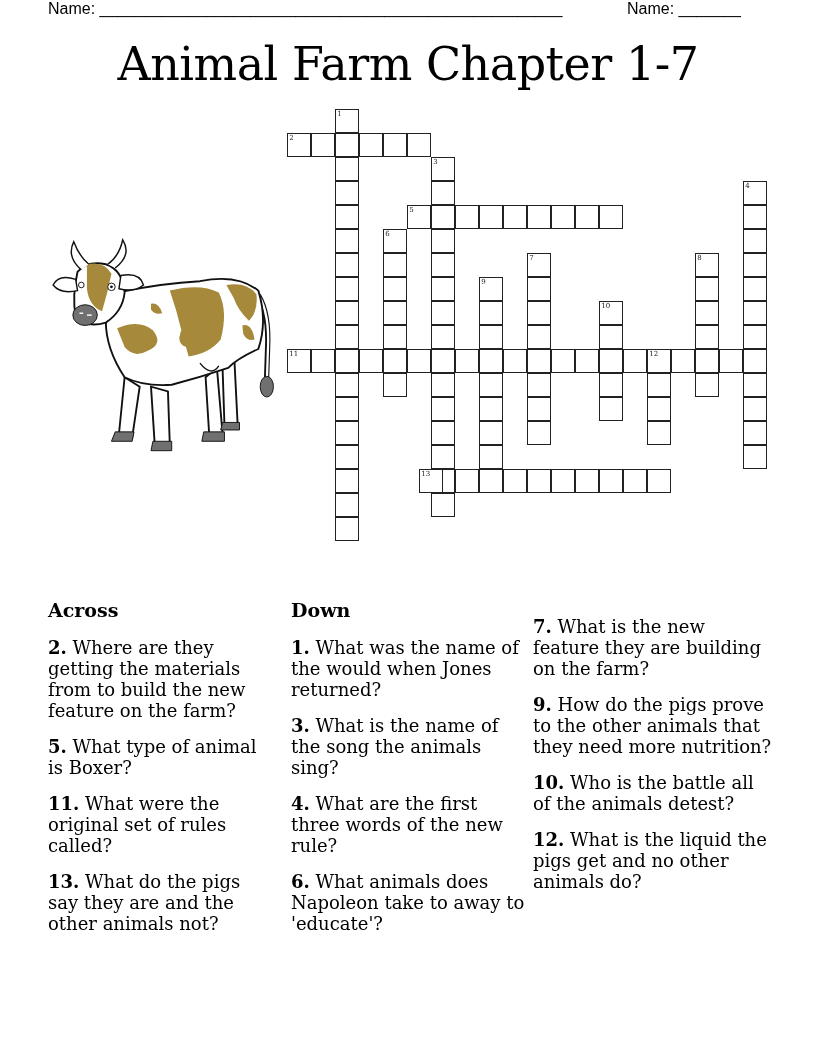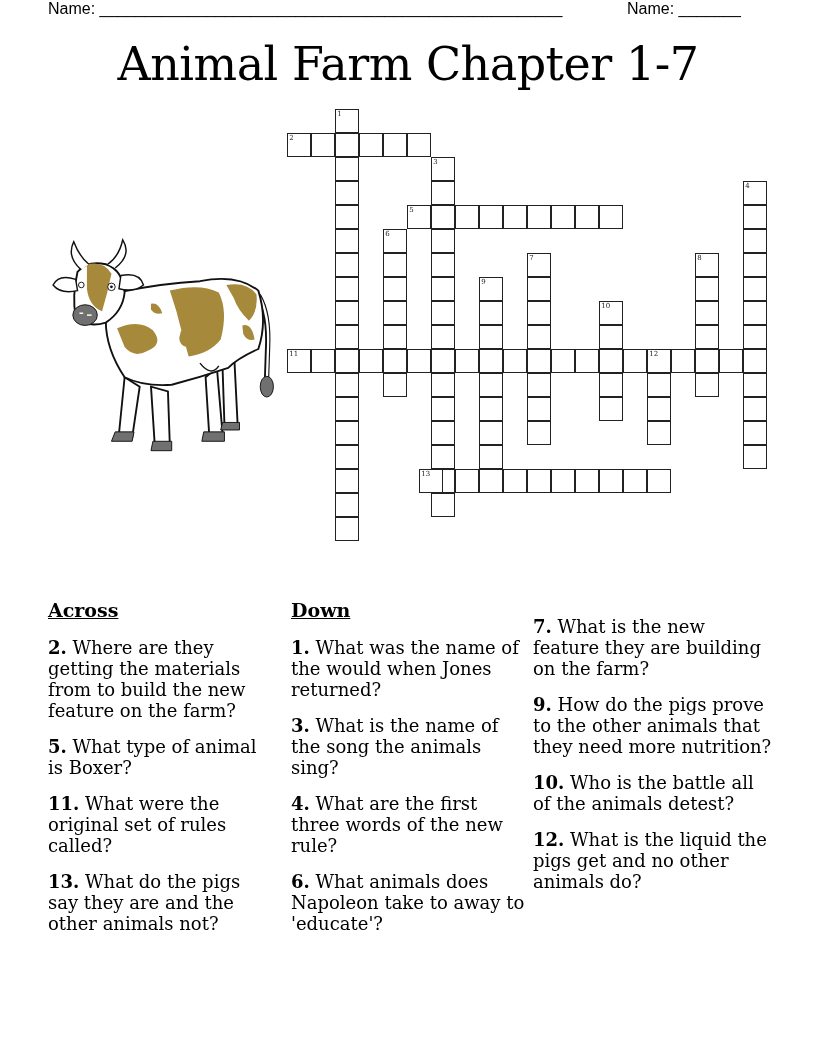--- a/index.html
+++ b/index.html
@@ -6,21 +6,21 @@
   body { width:816px; height:1056px; position:relative; overflow:hidden; font-family:"Liberation Serif", serif; color:#000; }
   .header { position:absolute; top:0; left:48px; width:700px; height:20px; font-family:"Liberation Sans", sans-serif; font-size:16px; line-height:18px; }
   .header .name { position:absolute; left:0; top:0; }
   .header .date { position:absolute; left:579px; top:0; }
   .title { position:absolute; top:34px; left:0; width:816px; text-align:center; font-family:"DejaVu Serif", serif; font-size:46px; line-height:60px; letter-spacing:-0.5px; }
   .cow { position:absolute; left:44px; top:236px; width:246px; height:226px; }
   .grid { position:absolute; left:288px; top:110px; width:480px; height:432px; }
   .cell { position:absolute; width:24px; height:24px; box-sizing:border-box; border:1.5px solid #222; background:#fff; margin-left:-0.75px; margin-top:-0.75px; }
   .cell .num { position:absolute; left:1px; top:0px; font-size:7px; line-height:8px; font-family:"DejaVu Serif", serif; color:#222; }
   .clues { position:absolute; top:598px; font-family:"DejaVu Serif", serif; font-size:18px; line-height:21px; }
-  .clues h3 { margin:0 0 6px 0; font-size:19px; font-weight:bold; text-decoration:underline; line-height:24px; }
+  .clues h3 { margin:0 0 6px 0; font-size:19px; font-weight:bold; line-height:24px; }
   .clue { margin:15px 0 3px 0; }
   .clue b { font-weight:bold; }
   #across { left:48px; width:225px; }
   #down { left:291px; width:235px; }
   #down2 { left:533px; width:240px; top:601px; }
 </style>
 </head>
 <body>
 
 <div class="header">

